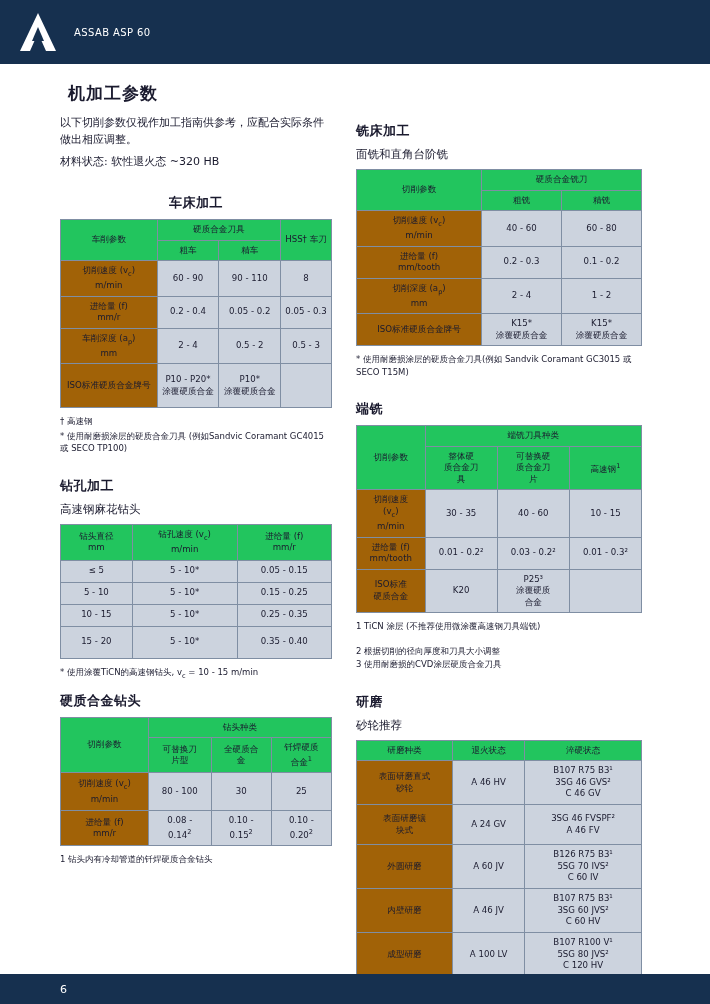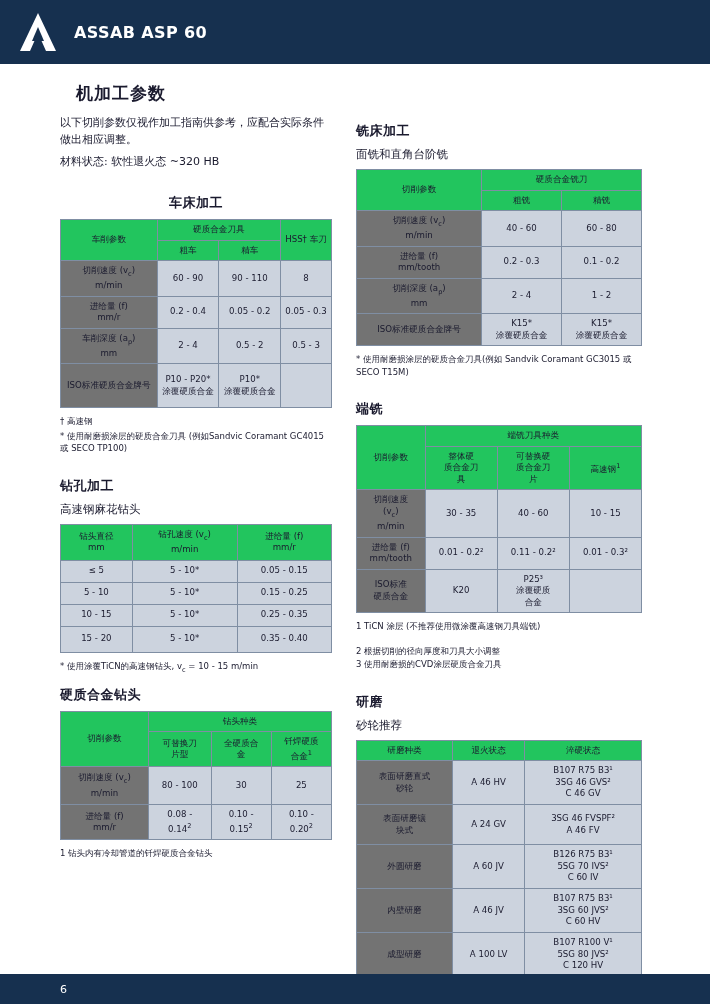--- a/index.html
+++ b/index.html
@@ -16,22 +16,22 @@
   .header {
     height:64px;
     background:#16304f;
     display:flex;
     align-items:center;
     padding-left:18px;
   }
   .logo { width:40px; height:42px; margin-right:16px; flex:none; }
   .header-title {
     color:#ffffff;
-    font-size:16px;
-    font-weight:bold;
+    font-size:10px;
+    font-weight:normal;
     letter-spacing:0.4px;
   }
   
   .footer {
     position:absolute;
     left:0; bottom:0;
     width:100%;
     height:30px;
     background:#16304f;
     display:flex;
@@ -46,21 +46,21 @@
     width:710px;
     height:910px;
     padding:18px 34px 0 60px;
   }
   .cols { display:flex; gap:24px; }
   .col-left { width:272px; }
   .col-right { width:286px; }
 
   h1.page-title {
     font-size:17px;
-    margin:0 0 9px 16px;
+    margin:0 0 9px 8px;
     font-weight:bold;
     letter-spacing:1px;
   }
   p.intro {
     font-size:11px;
     line-height:17px;
     margin:0 0 4px 0;
   }
   p.intro2 {
     font-size:11px;
@@ -94,21 +94,21 @@
   }
   table.t td, table.t th {
     border:1px solid #7f8ea3;
     text-align:center;
     vertical-align:middle;
     padding:4px 2px;
     font-weight:normal;
     line-height:11.5px;
   }
   table.t th { background:#22c55e; }
-  table.t td.lbl { background:#737373; }
+  table.t td.lbl { background:#a16207; }
   .sup { font-size:6.6px; vertical-align:super; }
   .sub { font-size:6.6px; vertical-align:sub; }
   .tall td, .tall th { height:26px; }
 </style>
 </head>
 <body>
 
 <div class="header">
   <svg class="logo" viewBox="0 0 40 42">
     <polygon points="20,2 38,40 28,40 20,22 12,40 2,40" fill="#ffffff"></polygon>
@@ -202,21 +202,21 @@
         <tr style="height:22px">
           <td>5 - 10</td>
           <td>5 - 10*</td>
           <td>0.15 - 0.25</td>
         </tr>
         <tr style="height:22px">
           <td>10 - 15</td>
           <td>5 - 10*</td>
           <td>0.25 - 0.35</td>
         </tr>
-        <tr style="height:26px">
+        <tr style="height:32px">
           <td>15 - 20</td>
           <td>5 - 10*</td>
           <td>0.35 - 0.40</td>
         </tr>
       </tbody>
         </table>
       <p class="note">
         <span>* 使用涂覆TiCN的高速钢钻头, v</span><span class="sub">c</span><span> = 10 - 15 m/min</span>
       </p>
 
@@ -317,21 +317,21 @@
           </td>
           <td>30 - 35</td>
           <td>40 - 60</td>
           <td>10 - 15</td>
         </tr>
         <tr style="height:26px">
           <td class="lbl">
             <span>进给量 (f)</span><br><span>mm/tooth</span>
           </td>
           <td>0.01 - 0.2²</td>
-          <td>0.11 - 0.2²</td>
+          <td>0.03 - 0.2²</td>
           <td>0.01 - 0.3²</td>
         </tr>
         <tr style="height:40px">
           <td class="lbl">
             <span>ISO标准</span><br><span>硬质合金</span>
           </td>
           <td>K20</td>
           <td><span>P25³</span><br><span>涂覆硬质</span><br><span>合金</span></td>
           <td></td>
         </tr>

